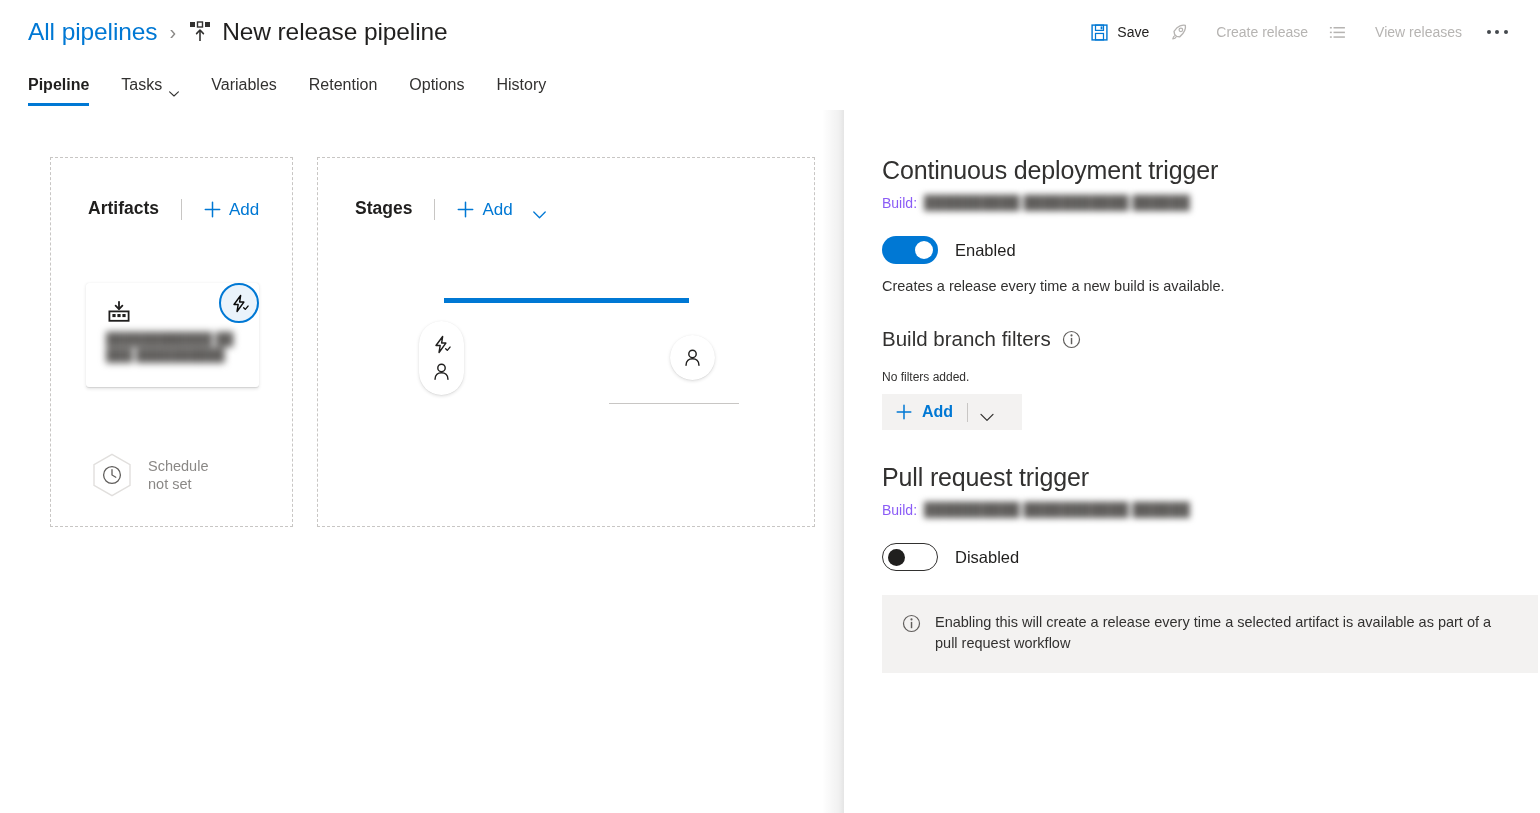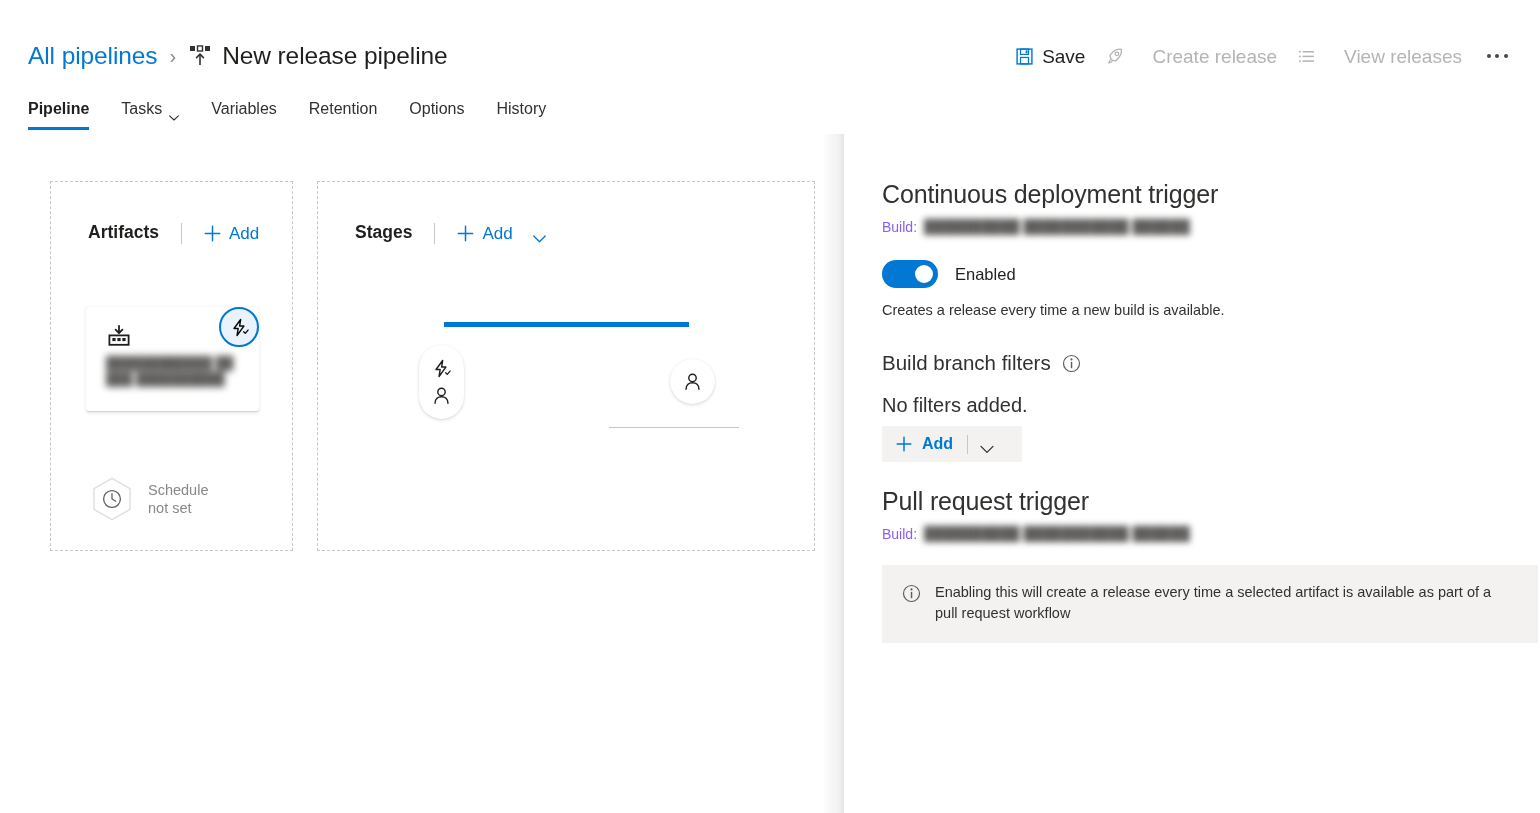--- a/index.html
+++ b/index.html
@@ -13,21 +13,20 @@
     font-family: "Liberation Sans", sans-serif;
     color: #201f1e;
     -webkit-font-smoothing: antialiased;
   }
 
   #app {
     position: relative;
     width: 1540px;
     height: 624px;
     background: #ffffff;
-    margin-top: 24px;
   }
 
   
   .header {
     position: absolute;
     top: 0; left: 0;
     width: 1540px;
     height: 62px;
   }
 
@@ -89,21 +88,21 @@
   .tb-item {
     display: flex;
     align-items: center;
     gap: 8px;
     padding: 4px 10px;
     cursor: pointer;
     height: 30px;
     white-space: nowrap;
   }
   .tb-item.disabled { cursor: default; gap: 28px; }
-  .tb-label { font-size: 19px; color: #201f1e; line-height: 1; }
+  .tb-label { font-size: 14px; color: #201f1e; line-height: 1; }
   .tb-item.disabled .tb-label { color: #b6b4b2; }
   .tb-icon { width: 19px; height: 19px; display: block; flex: none; }
   .tb-more {
     display: flex; align-items: center; justify-content: center;
     width: 34px; height: 30px; margin-left: 8px; cursor: pointer;
   }
   .tb-more-dots { display: flex; gap: 4.5px; }
   .tb-more-dots i { width: 4px; height: 4px; border-radius: 50%; background: #44494d; display: block; }
 
   
@@ -424,21 +423,21 @@
     font-size: 20.5px;
     font-weight: 400;
     color: #323130;
     line-height: 1;
     white-space: nowrap;
   }
   .info-ico { width: 19px; height: 19px; display: block; flex: none; cursor: pointer; }
 
   .nofilters {
     margin-top: 22px;
-    font-size: 20px;
+    font-size: 12px;
     color: #323130;
     line-height: 1;
   }
 
   .addbtn {
     margin-top: 11px;
     display: inline-flex;
     align-items: center;
     background: #f3f2f1;
     height: 36px;
@@ -731,20 +730,26 @@
 
     <div class="sec2">
 
       <div class="p-h1">Pull request trigger</div>
 
       <div class="build-row">
         <span class="build-lbl">Build:</span>
         <span class="build-val">██████████ ███████████ ██████</span>
       </div>
 
+      <div class="toggle-row">
+        <span class="toggle off">
+          <span class="knob"></span>
+        </span>
+        <span class="toggle-label">Disabled</span>
+      </div>
 
       <div class="infobox">
         <span class="info-ico">
           <svg viewBox="0 0 19 19" width="19" height="19">
             <circle cx="9.5" cy="9.5" r="8" fill="none" stroke="#605e5c" stroke-width="1.2"></circle>
             <circle cx="9.5" cy="5.4" r="1.05" fill="#605e5c"></circle>
             <rect x="8.8" y="7.9" width="1.45" height="6.3" fill="#605e5c"></rect>
           </svg>
         </span>
         <span class="infobox-text">Enabling this will create a release every time a selected artifact is available as part of a pull request workflow</span>

